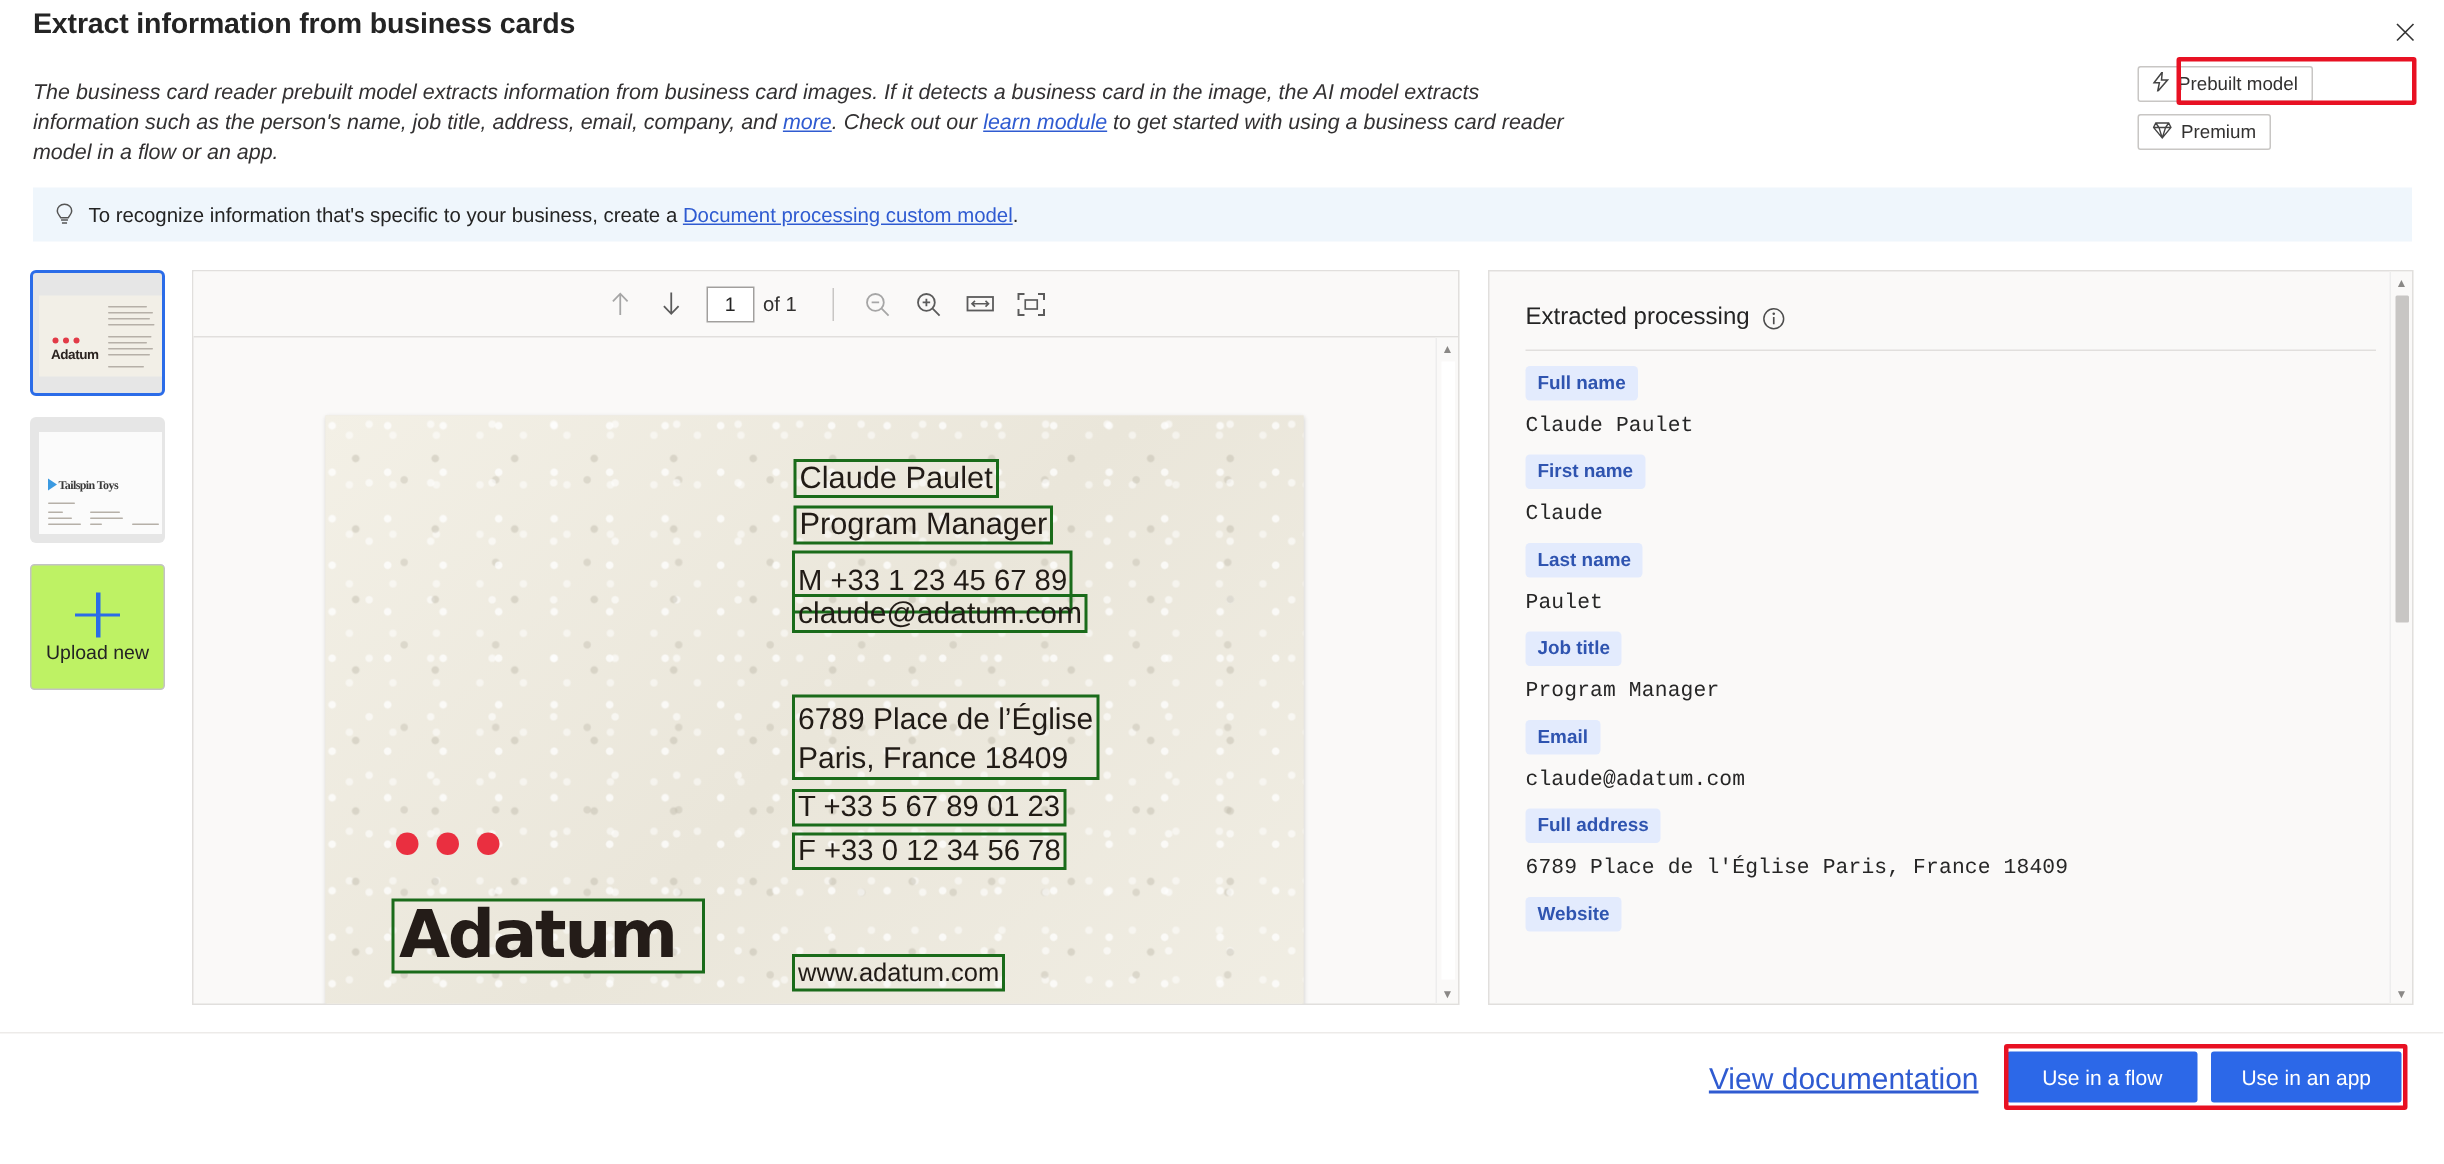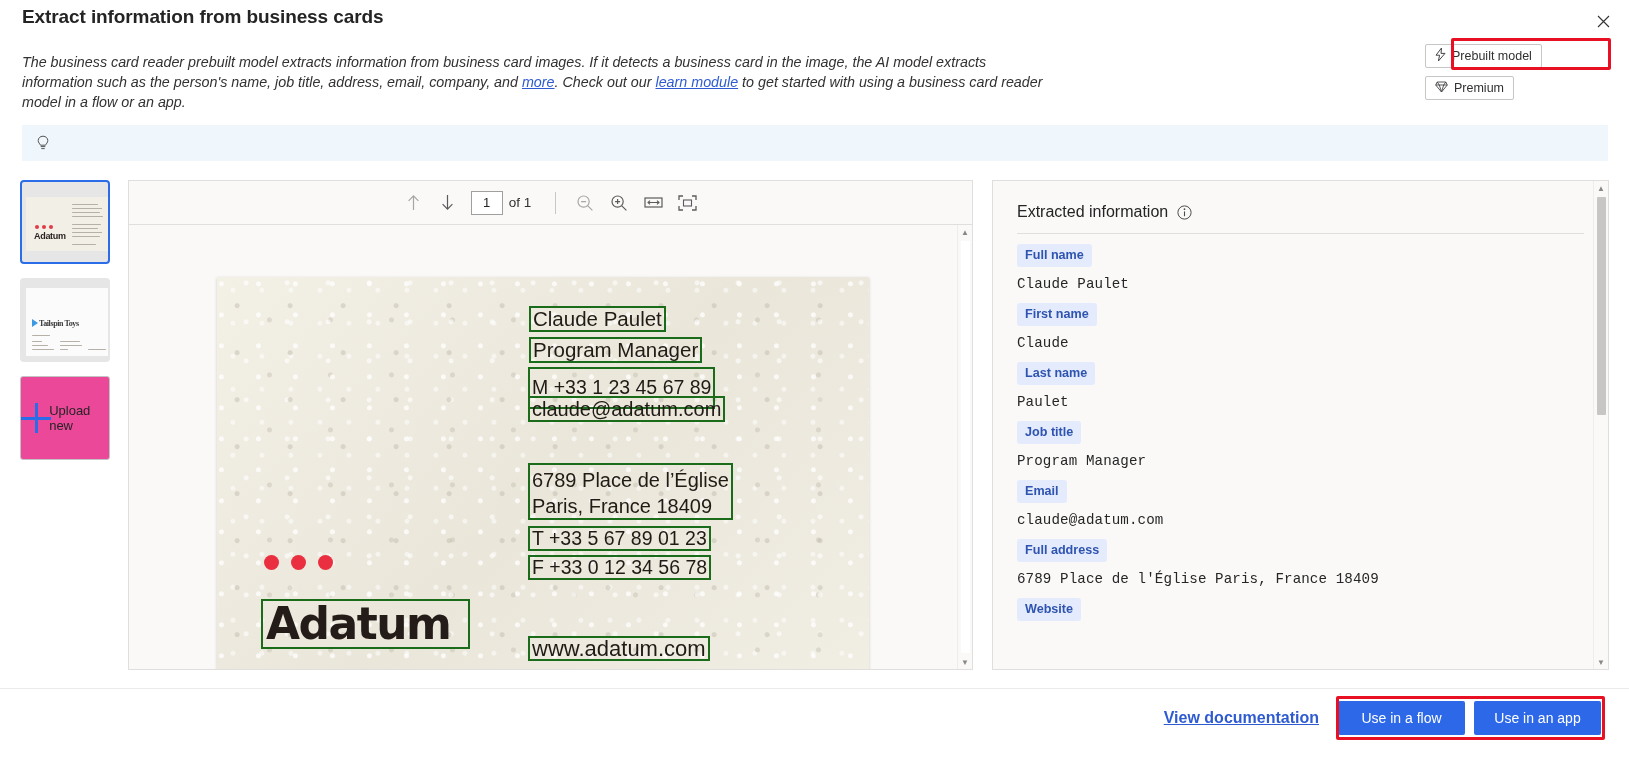--- a/index.html
+++ b/index.html
@@ -76,22 +76,22 @@
   .t2-card { left:15px; top:2px; width:60px; height:80px; background:#fbf9f4; }
   .t2-box { position:absolute; left:22px; top:20px; width:46px; height:16px; border:1px solid #d6c9a8; background:#fff;}
   .t2-name { position:absolute; left:26px; top:24px; font-size:8px; font-weight:700; color:#2b2320; }
 
   .t3-card { left:4px; top:8px; width:82px; height:68px; background:#fbfbfb; }
   .t3-name { position:absolute; left:13px; top:31px; font-size:8px; font-weight:700; color:#3a3a3a; font-family:Liberation Serif, serif; letter-spacing:-0.4px;}
   .t3-tri { position:absolute; left:6px; top:31px; width:0;height:0;
             border-left:6px solid #3b9ae1; border-top:4px solid transparent; border-bottom:4px solid transparent;}
 
   .upload-tile {
-    width:90px; height:84px; border:1px solid #c3c3c3; border-radius:3px; background:#ec4899;
-    display:flex; align-items:center; justify-content:center;
+    width:90px; height:84px; border:1px solid #c3c3c3; border-radius:3px; background:#bef264;
+    display:flex; flex-direction:column; align-items:center; justify-content:center;
     cursor:pointer; gap:2px;
   }
   .plus { width:30px;height:30px; position:relative; }
   .plus:before, .plus:after {
     content:""; position:absolute; background:#2b6ce8;
   }
   .plus:before { left:14px; top:0; width:2.5px; height:30px; }
   .plus:after  { top:14px; left:0; height:2.5px; width:30px; }
   .upload-label { font-size:13px; color:#242424; }
 
@@ -180,22 +180,22 @@
   .escroll {
     position:absolute; right:0; top:0; width:15px; height:488px; background:#faf9f8;
     border-left:1px solid #ededed;
   }
   .escroll .arrow { height:14px; display:flex;align-items:center;justify-content:center; color:#8a8886; font-size:8px; }
   .escroll .thumbbar { position:absolute; left:3px; top:16px; width:9px; height:218px; background:#c8c6c4; border-radius:1px; }
 
   
   .footer-sep { position:absolute; left:0; top:688px; width:1629px; height:1px; background:#edebe9; }
   .doc-link {
-    position:absolute; right:310px; top:709px; font-size:16px;
-    color:#2f5bd1; text-decoration:underline; cursor:pointer;font-weight:bold;
+    position:absolute; right:310px; top:709px; font-size:20px;
+    color:#2f5bd1; text-decoration:underline; cursor:pointer;
   }
   .btn-primary {
     position:absolute; top:701px; height:34px;
     background:#2c68e8; color:#fff; border:none; border-radius:2px;
     font-size:14px; font-family:"Liberation Sans", sans-serif; cursor:pointer;
     padding:0 16px;
   }
   #btn-flow { right:164px; width:127px; }
   #btn-app  { right:28px;  width:127px; }
 </style>
@@ -238,20 +238,23 @@
     </div>
   </div>
   <div class="redbox" id="redbox-prebuilt"></div>
 
   <div class="infobar">
     <span class="bulb">
       <svg width="14" height="17" viewBox="0 0 14 17">
           <path d="M7 1.2 C4.1 1.2 2.2 3.2 2.2 5.6 C2.2 7.6 3.8 8.7 4.5 10.2 H9.5 C10.2 8.7 11.8 7.6 11.8 5.6 C11.8 3.2 9.9 1.2 7 1.2 Z" fill="none" stroke="#555" stroke-width="1"></path>
           <path d="M4.7 11.6 H9.3 M5.3 13.6 H8.7" stroke="#555" stroke-width="1" fill="none"></path>
         </svg>
+    </span>
+    <span>
+      <span>To recognize information that's specific to your business, create a </span><a href="#">Document processing custom model</a><span>.</span>
     </span>
   </div>
 
   <div class="rail">
     <div class="thumb selected">
       <div class="thumb-card t1-card">
         <div class="t1-dots">
             <i></i>
             <i></i>
             <i></i>
@@ -350,21 +353,21 @@
           <span style="font-size:20px; margin-top:6px;">Paris, France 18409</span>
         </div>
 
         <div class="ocr" style="left:311px; top:249px; height:25px;">
             <span style="font-size:19.5px;">T +33 5 67 89 01 23</span>
           </div>
         <div class="ocr" style="left:311px; top:278px; height:25px;">
             <span style="font-size:19.5px;">F +33 0 12 34 56 78</span>
           </div>
         <div class="ocr" style="left:311px; top:359px; height:25px;">
-            <span style="font-size:22px;">www.adatum.com</span>
+            <span style="font-size:17px;">www.adatum.com</span>
           </div>
 
         <div class="card-dots">
             <i></i>
             <i></i>
             <i></i>
           </div>
         <div class="brandbox">
           <span>Adatum</span>
         </div>
@@ -373,21 +376,21 @@
       <div class="vscroll">
         <div class="arrow">▲</div>
         <div class="thumbbar"></div>
         <div class="arrow" style="position:absolute;bottom:0;left:0;right:0;">▼</div>
       </div>
     </div>
   </div>
 
   <div class="extract">
     <div class="extract-head">
-      <span>Extracted information</span>
+      <span>Extracted processing</span>
       <span class="info-i">
         <svg width="15" height="15" viewBox="0 0 15 15">
             <circle cx="7.5" cy="7.5" r="6.6" stroke="#4c4c4c" stroke-width="1" fill="none"></circle>
             <circle cx="7.5" cy="4.2" r="0.85" fill="#4c4c4c"></circle>
             <path d="M7.5 6.4 V11.2" stroke="#4c4c4c" stroke-width="1.1"></path>
           </svg>
       </span>
     </div>
     <div class="extract-rule"></div>
 

